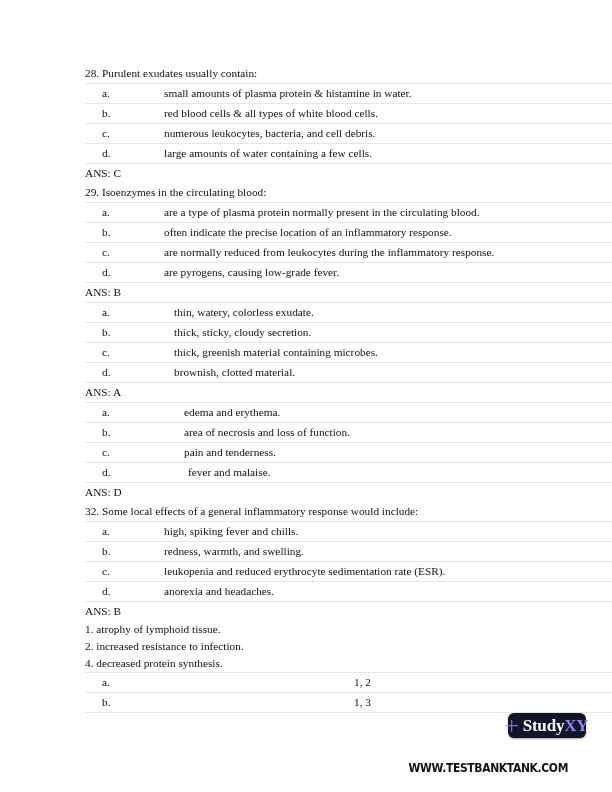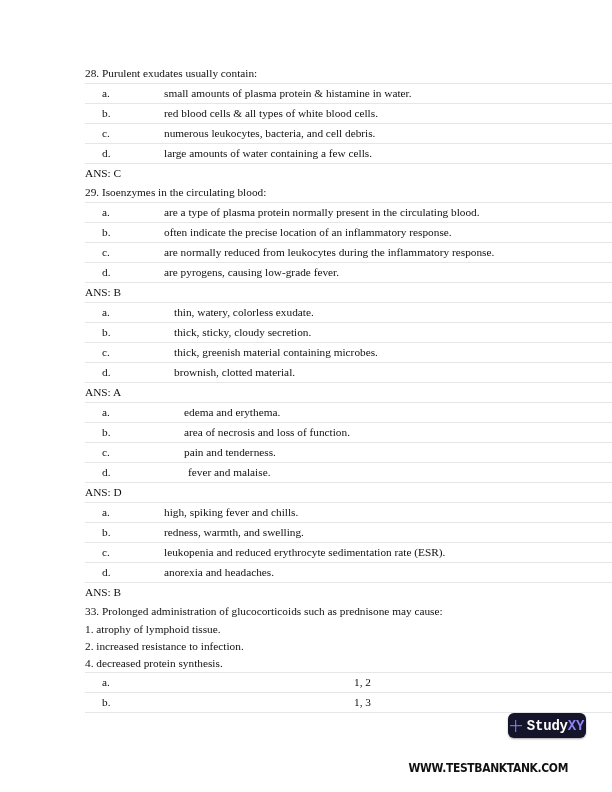--- a/index.html
+++ b/index.html
@@ -116,22 +116,22 @@
     left: 50%; top: 0;
     width: 1.6px; height: 12px;
     transform: translateX(-50%);
   }
   .badge .plus::after {
     top: 50%; left: 0;
     height: 1.6px; width: 12px;
     transform: translateY(-50%);
   }
   .badge .wordmark {
-    font-family: Liberation Mono, monospace;
-    font-size: 14px;
+    font-family: Liberation Serif, serif;
+    font-size: 17px;
     font-weight: bold;
     letter-spacing: -0.2px;
     white-space: nowrap;
   }
   .badge .study { color: #ffffff; }
   .badge .xy { color: #8f84f5; }
 
   
   .footer {
     position: absolute;
@@ -243,20 +243,21 @@
             </tr>
             <tr class="deeper">
               <td class="letter">d.</td>
               <td class="text" style="padding-left: 24px;">fever and malaise.</td>
             </tr>
           </tbody>
         </table>
         <div class="ans">ANS: D</div>
       </div>
       <div>
+        <div class="stem">32. Some local effects of a general inflammatory response would include:</div>
         <table class="opts ind1">
           <tbody>
             <tr>
               <td class="letter">a.</td>
               <td class="text">high, spiking fever and chills.</td>
             </tr>
             <tr>
               <td class="letter">b.</td>
               <td class="text">redness, warmth, and swelling.</td>
             </tr>
@@ -266,21 +267,20 @@
             </tr>
             <tr>
               <td class="letter">d.</td>
               <td class="text">anorexia and headaches.</td>
             </tr>
           </tbody>
         </table>
         <div class="ans">ANS: B</div>
       </div>
       <div>
-        <div class="stem">33. Prolonged administration of glucocorticoids such as prednisone may cause:</div>
         <div class="subitem">1. atrophy of lymphoid tissue.</div>
         <div class="subitem">2. increased resistance to infection.</div>
         <div class="subitem">4. decreased protein synthesis.</div>
         <table class="opts ind4">
           <tbody>
             <tr>
               <td class="letter">a.</td>
               <td class="text">1, 2</td>
             </tr>
             <tr>

